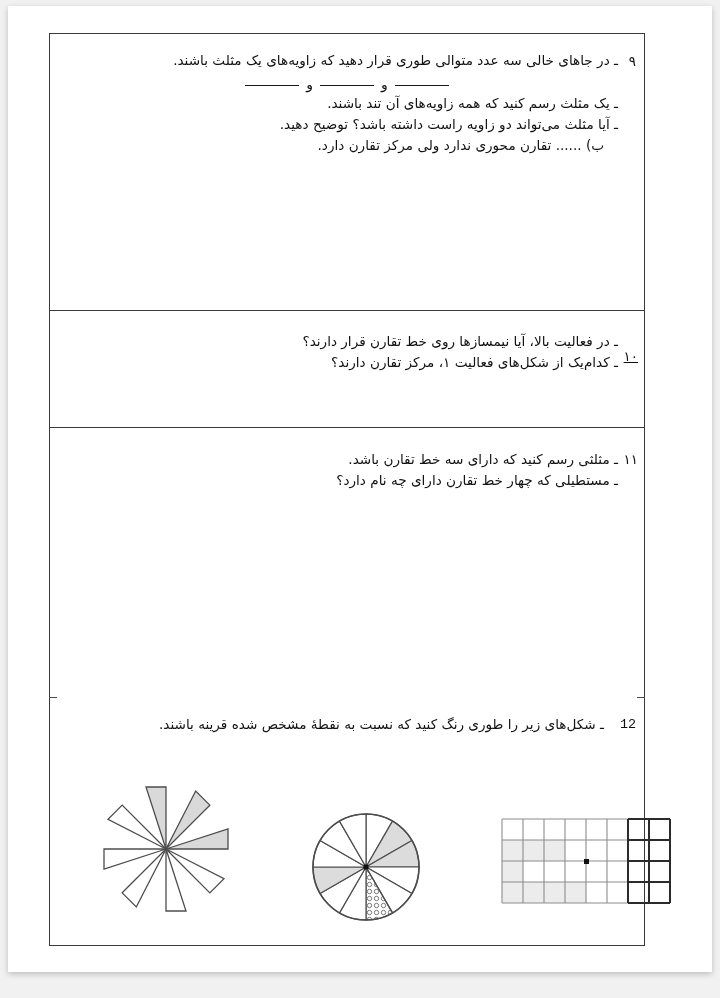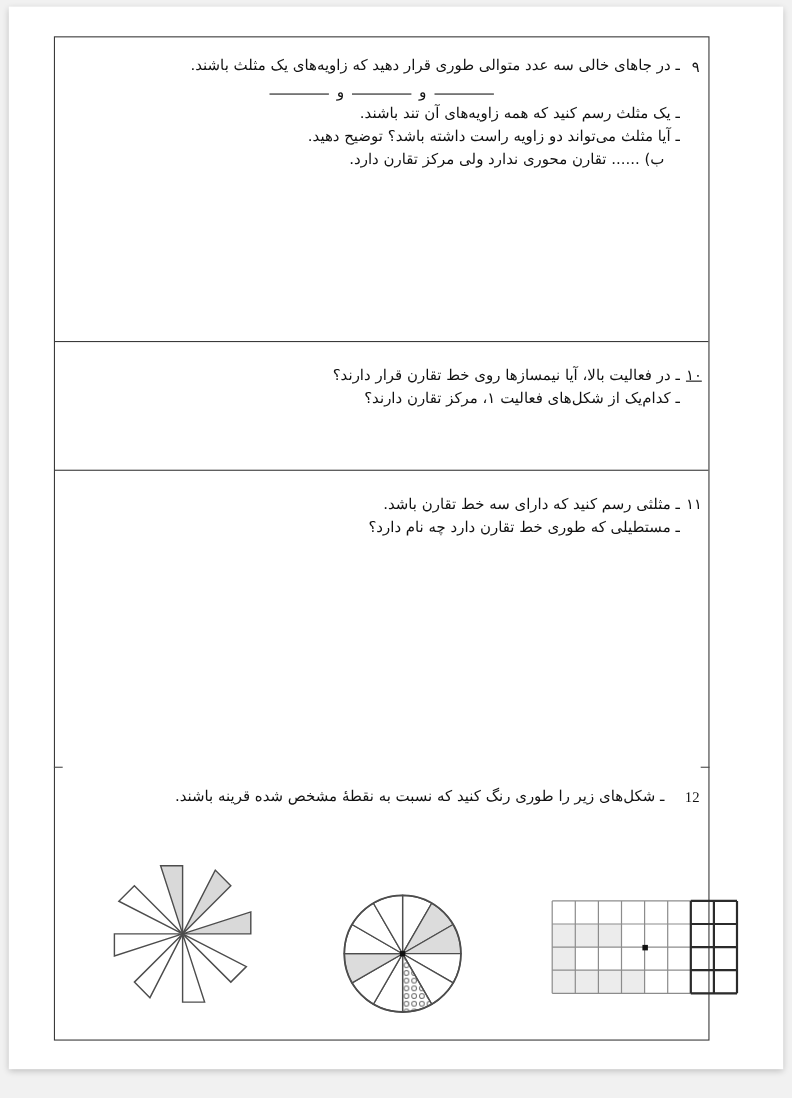--- a/index.html
+++ b/index.html
@@ -132,37 +132,37 @@
           <span class="conj">و</span>
           <span class="blank"></span>
         </div>
 
         <span class="qline">ـ یک مثلث رسم کنید که همه زاویه‌های آن تند باشند.</span>
         <span class="qline">ـ آیا مثلث می‌تواند دو زاویه راست داشته باشد؟ توضیح دهید.</span>
         <span class="qline indent-a">ب) ...... تقارن محوری ندارد ولی مرکز تقارن دارد.</span>
       </div>
 
       <div class="section" style="top:297px;">
-        <div class="qnum" style="top:3px; right:6px;text-decoration:underline;">
+        <div class="qnum" style="top:18px; right:6px;text-decoration:underline;">
           <span>۱۰</span>
         </div>
         <span class="qline">ـ در فعالیت بالا، آیا نیمسازها روی خط تقارن قرار دارند؟</span>
         <span class="qline">ـ کدام‌یک از شکل‌های فعالیت ۱، مرکز تقارن دارند؟</span>
       </div>
 
       <div class="section" style="top:415px;">
         <div class="qnum" style="top:3px; right:6px;">
           <span>۱۱</span>
         </div>
         <span class="qline">ـ مثلثی رسم کنید که دارای سه خط تقارن باشد.</span>
-        <span class="qline">ـ مستطیلی که طوری خط تقارن دارد چه نام دارد؟</span>
+        <span class="qline">ـ مستطیلی که چهار خط تقارن دارای چه نام دارد؟</span>
       </div>
 
       <div class="section" style="top:680px;">
-        <div class="qnum" style="top:3px; right:8px; font-family:Liberation Serif, serif;margin-left:39px;">
+        <div class="qnum" style="top:3px; right:8px; font-family:Liberation Mono, monospace;margin-left:39px;">
           <span>12</span>
         </div>
         <span class="qline" style="padding-right:40px;">ـ شکل‌های زیر را طوری رنگ کنید که نسبت به نقطهٔ مشخص شده قرینه باشند.</span>
       </div>
 
       <div class="figure-band" style="top:745px;">
 
         <div class="fig" style="left:36px; top:0px;">
           <svg width="160" height="140" viewBox="0 0 160 140">
             <g transform="translate(80,70)" fill="none" stroke="#4d4d4d" stroke-width="1.3">

